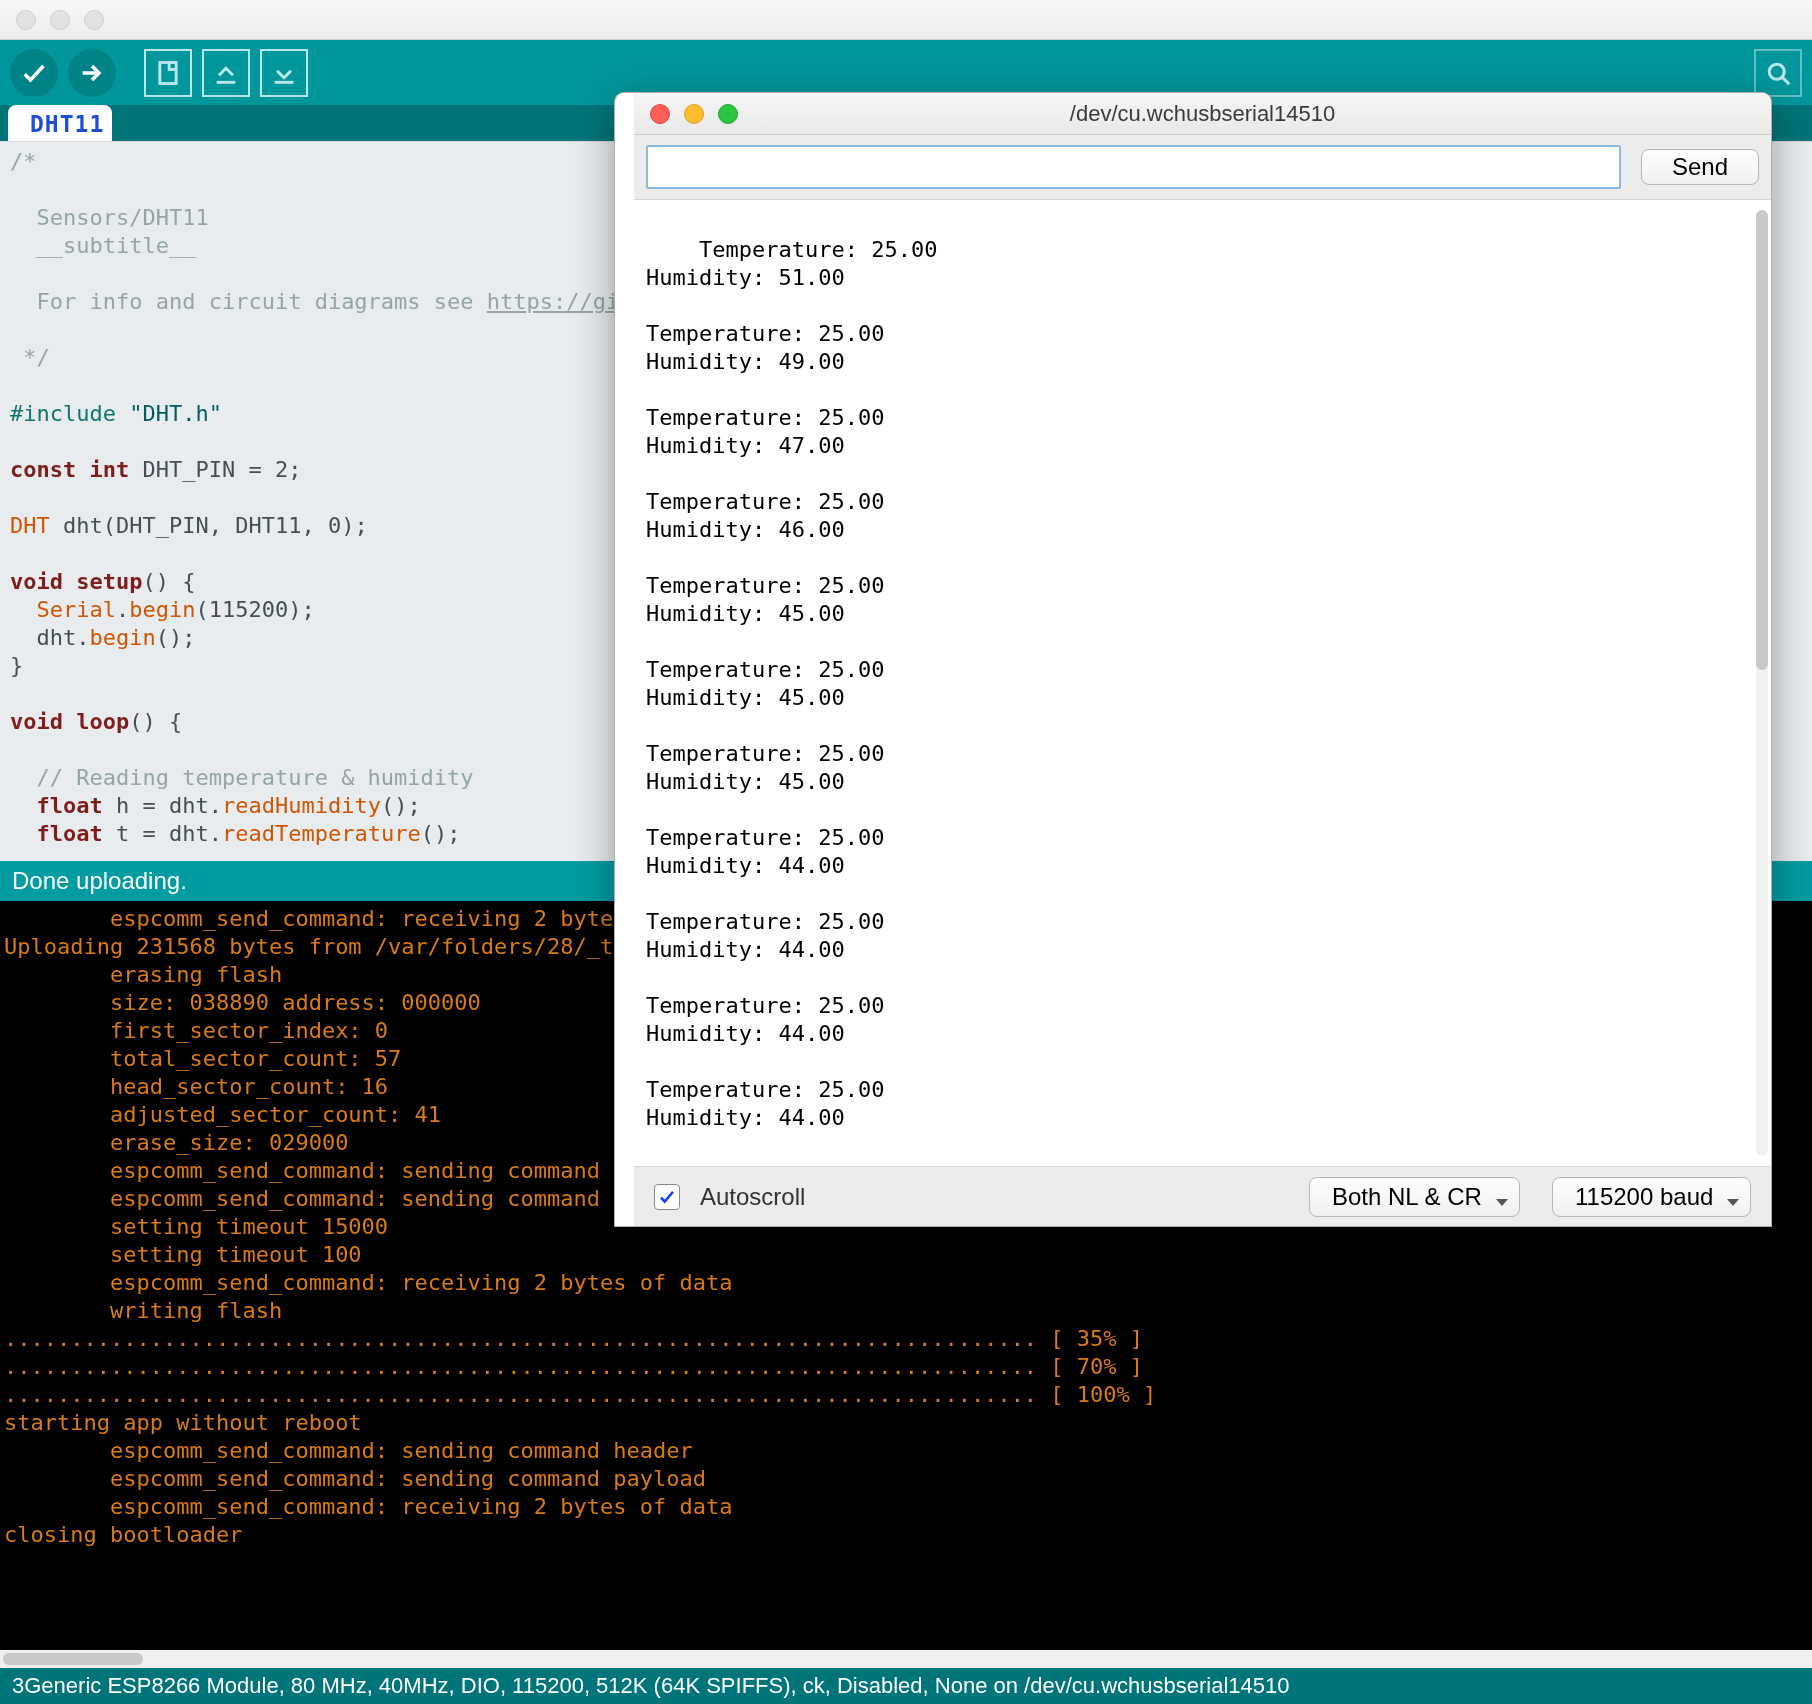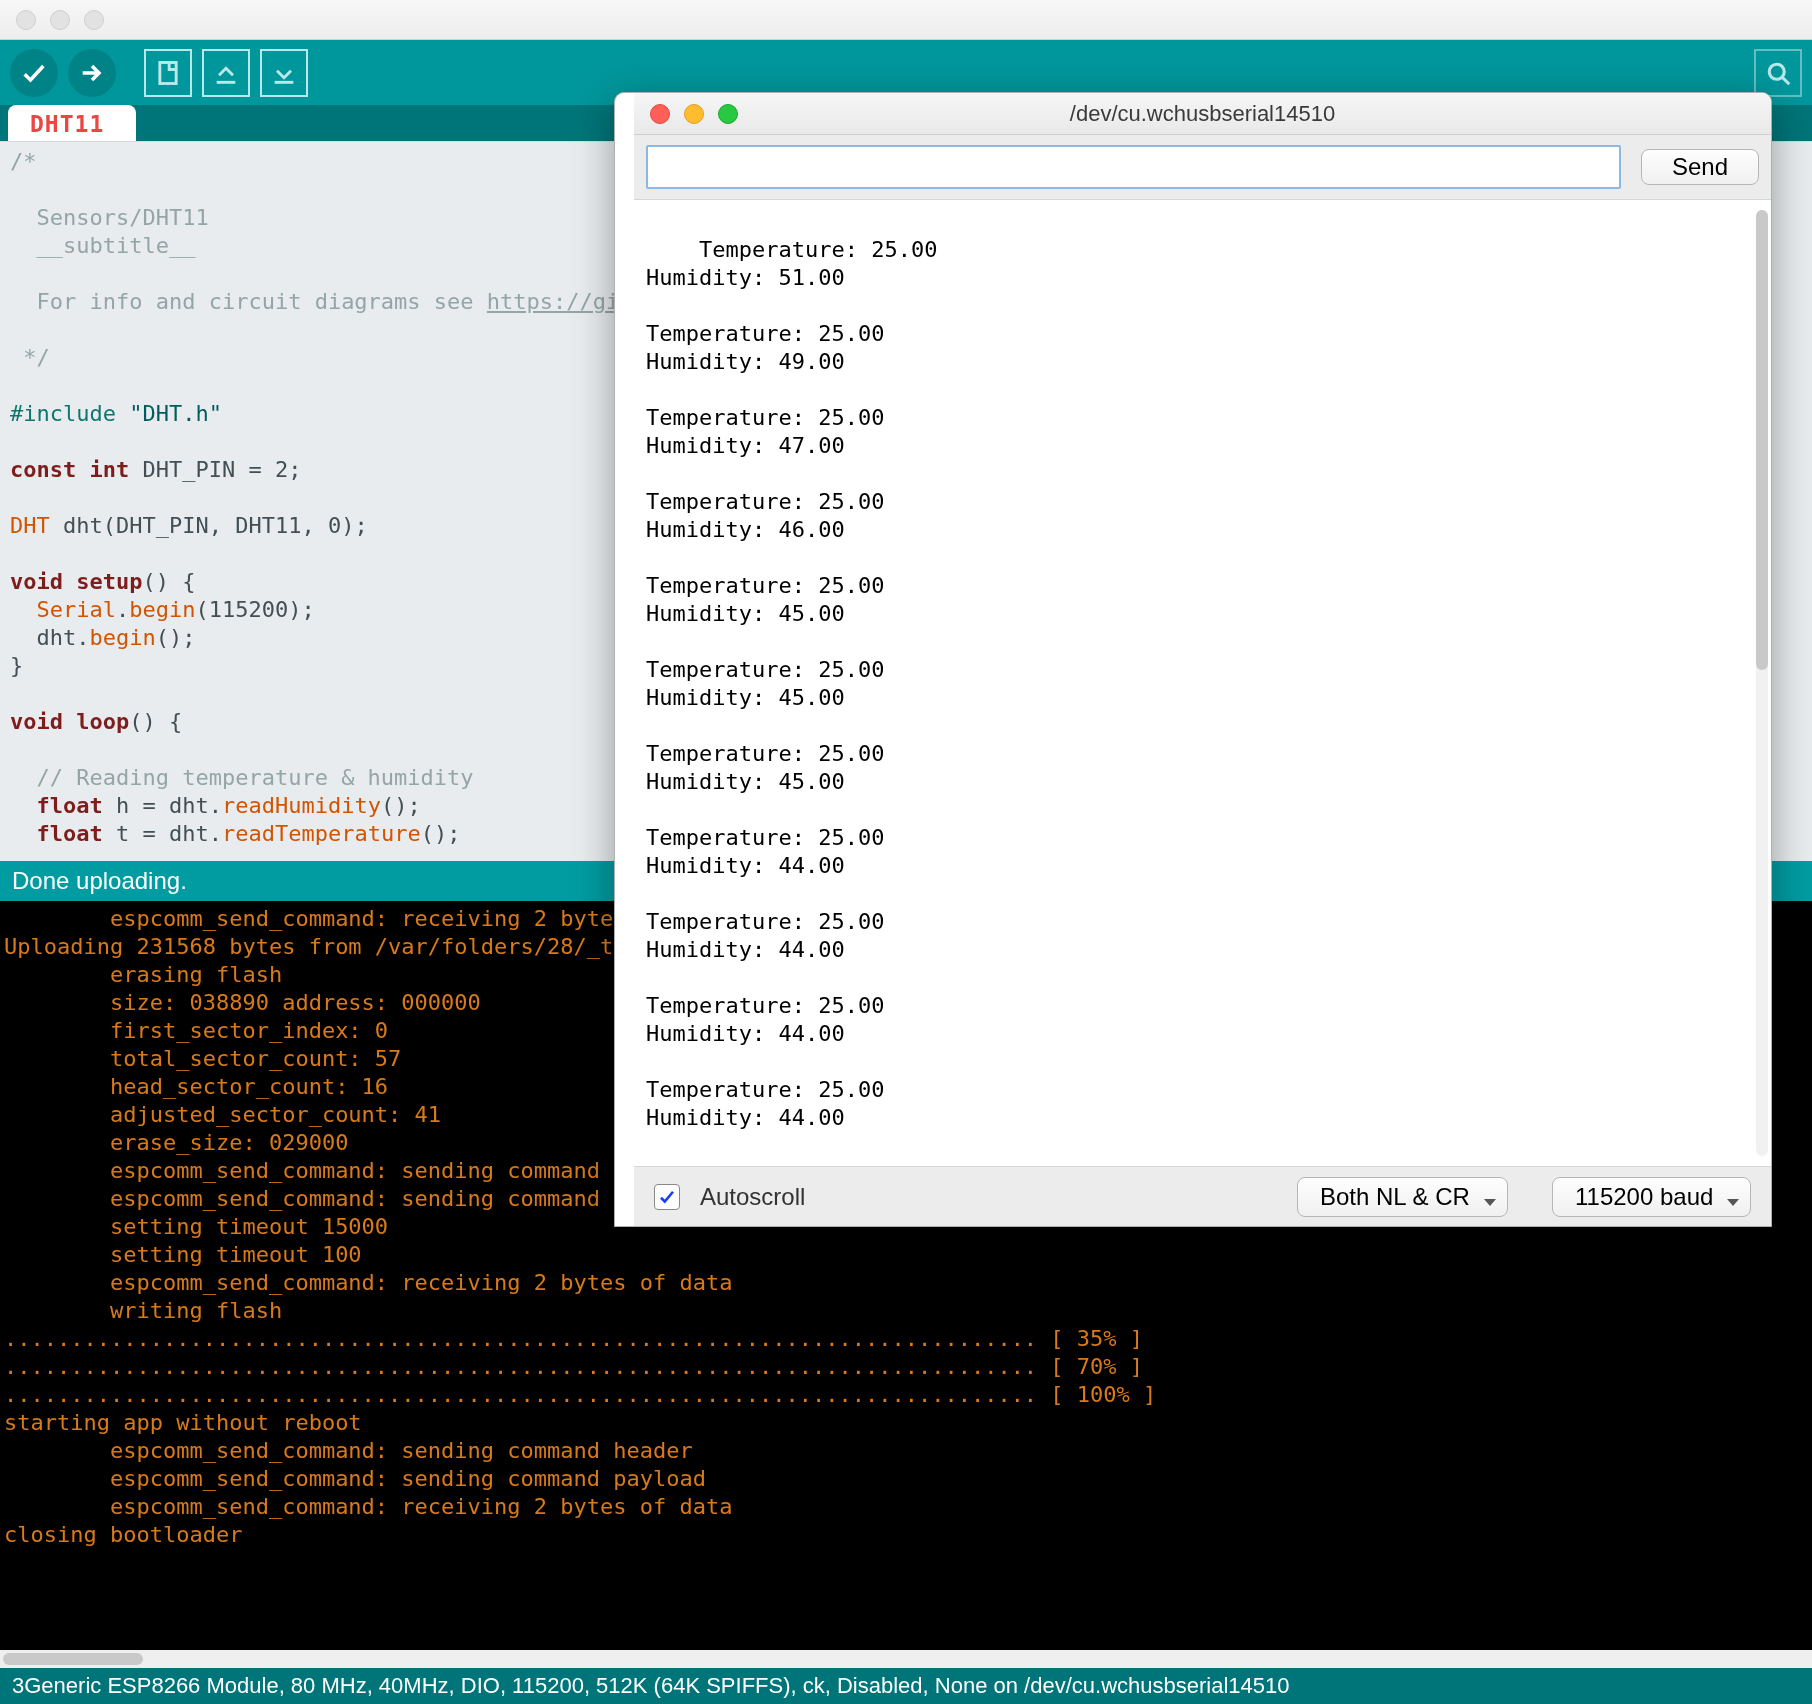--- a/index.html
+++ b/index.html
@@ -16,21 +16,21 @@
   
   .toolbar { height: 65px; background: #00979c; display: flex; align-items: center; padding: 0 10px; gap: 10px; }
   .tb-round { width: 48px; height: 48px; border-radius: 50%; background: #008386; display: flex; align-items: center; justify-content: center; cursor: pointer; }
   .tb-round svg { stroke: #fff; fill: none; stroke-width: 3; }
   .tb-sq { width: 48px; height: 48px; border: 2.5px solid #b9e8ea; background: #00979c; display: flex; align-items: center; justify-content: center; cursor: pointer; }
   .tb-sq svg { stroke: #b9e8ea; fill: none; stroke-width: 2.5; }
   .tb-spacer { flex: 1; }
 
   
   .tab-strip { height: 36px; background: #007579; display: flex; align-items: flex-end; padding-left: 8px; }
-  .tab { background: #fff; color: #ef4444; border-radius: 8px 8px 0 0; padding: 6px 32px 4px 22px; font-size: 23px; font-weight: 600; letter-spacing: 1px; font-family: "Menlo","Monaco",monospace; }
+  .tab { background: #fff; color: #1d4ed8; border-radius: 8px 8px 0 0; padding: 6px 8px 4px 22px; font-size: 23px; font-weight: 600; letter-spacing: 1px; font-family: "Menlo","Monaco",monospace; }
 
   
   .code-area { height: 720px; background: #e8ecee; color: #434f54; font-size: 22px; line-height: 28px; padding: 6px 10px; white-space: pre; overflow: hidden; position: relative; border-top: 1px solid #d7dbdc; }
   .code-area .ty { color: #7f1d1d; font-weight: bold; }
   .code-area .ot { color: #0f766e; }
   .code-area .fn { color: #d35400; }
   .code-area .str{ color: #005c5f; }
   .code-area .cmt{ color: #95a5a6; }
   .code-area .cls{ color: #d35400; }
   .code-area a.link { color: #95a5a6; text-decoration: underline; }
@@ -252,19 +252,19 @@
           <polyline points="4 13 9 18 20 5"></polyline>
         </svg>
     </div>
     <div class="sw-label">Autoscroll</div>
     <div class="sw-spacer"></div>
     <span class="sel-wrap">
       <select class="sw-select">
         <option>Both NL &amp; CR</option>
       </select>
     </span>
-    <span class="sel-wrap" style="margin-left:24px">
+    <span class="sel-wrap" style="margin-left:12px">
       <select class="sw-select">
         <option>115200 baud</option>
       </select>
     </span>
   </div>
 </div>
 
 </body></html>

